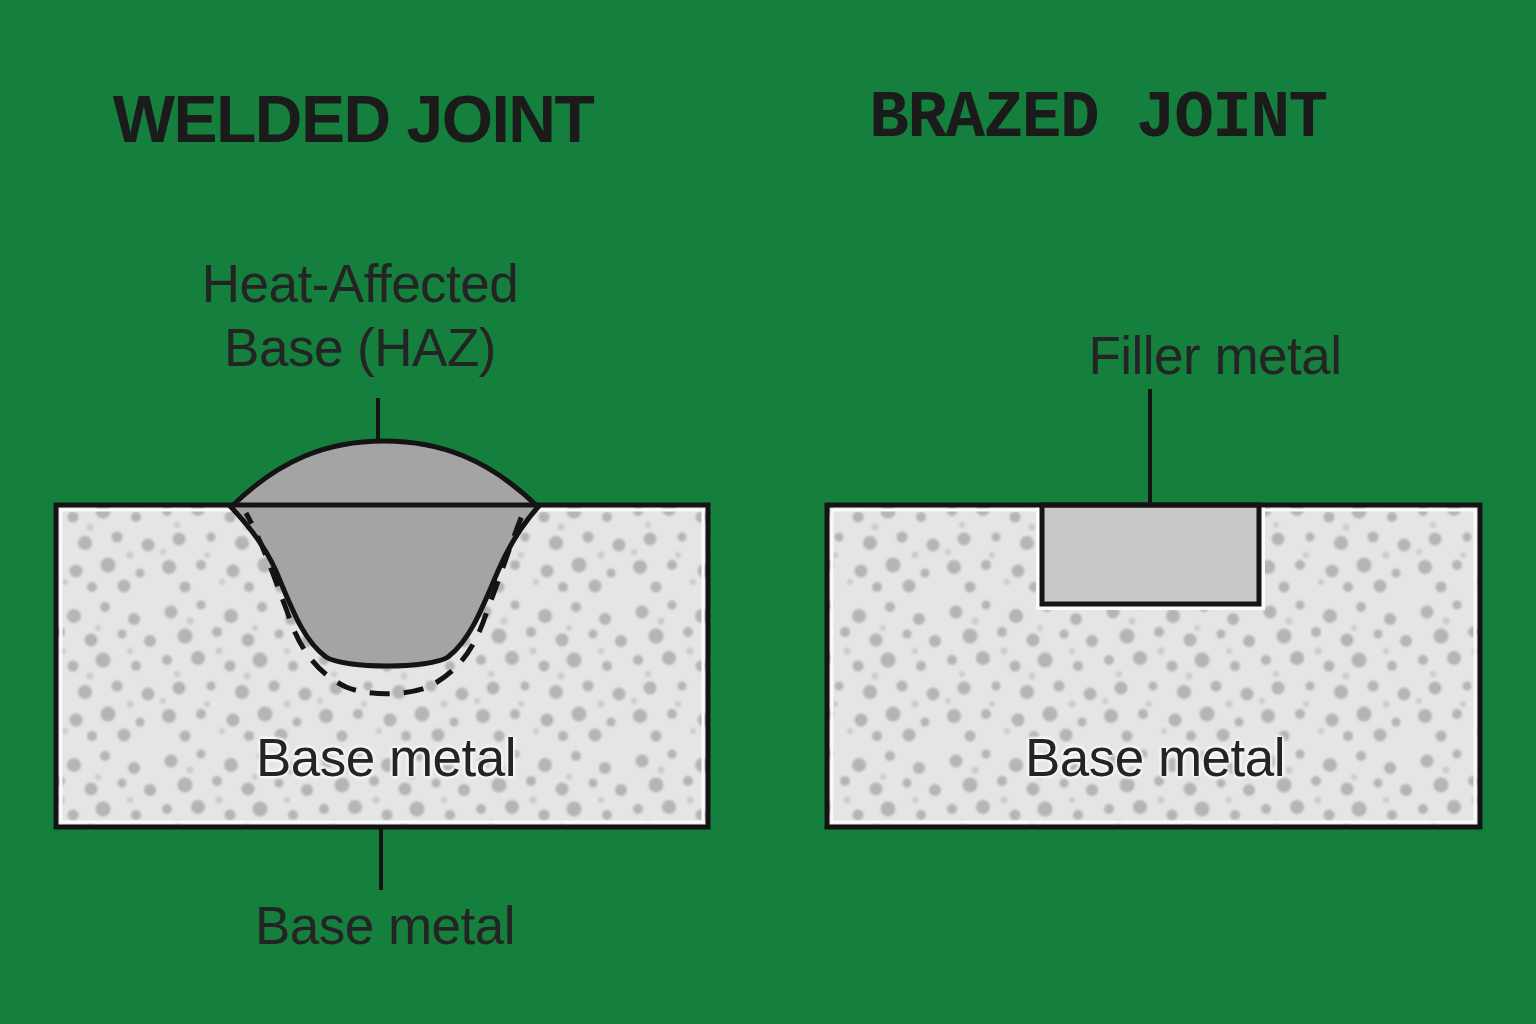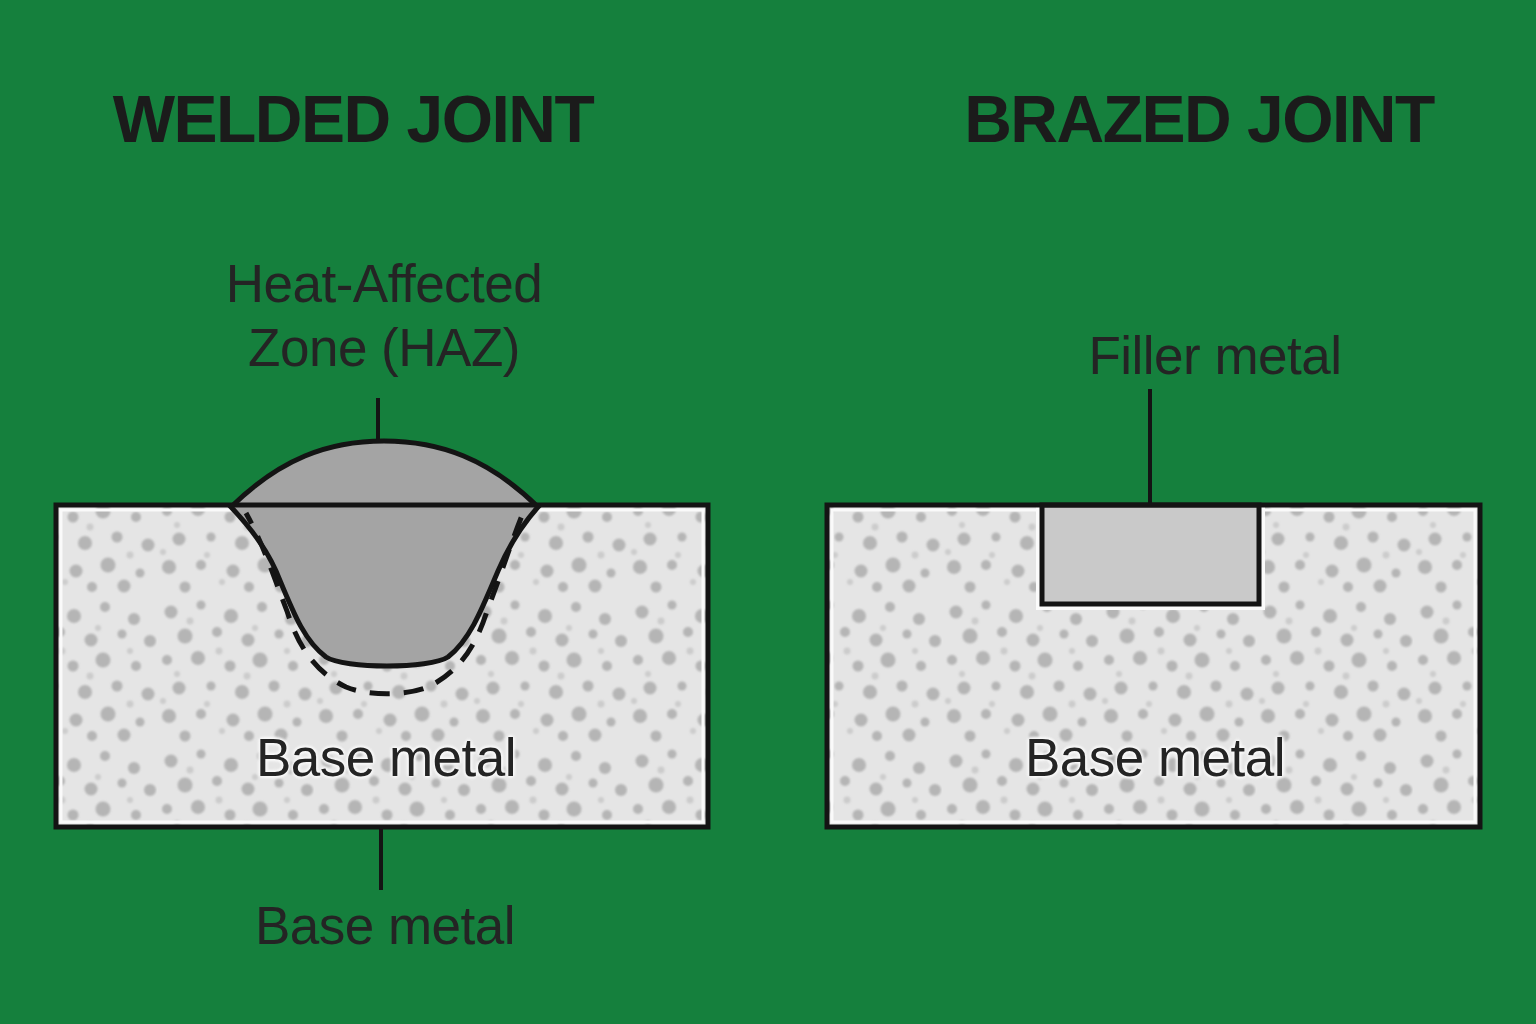--- a/index.html
+++ b/index.html
@@ -136,25 +136,25 @@
       <rect x="1042" y="505" width="217" height="99" class="outline" stroke-width="5" fill="#c9c9c9"></rect>
 
       <rect x="827" y="505" width="653" height="322" fill="none" class="outline" stroke-width="5"></rect>
 
       <line x1="1150" y1="389" x2="1150" y2="503" class="outline" stroke-width="4"></line>
     </g>
   </svg>
 
   <div class="txt title" style="left:353px; top:84px;">WELDED JOINT</div>
 
-  <div class="txt title" style="left:1199px; top:84px;">BRAZED JOINT</div>
+  <div class="txt title" style="left:1098px; top:84px;font-family:Liberation Mono, monospace;">BRAZED JOINT</div>
 
-  <div class="txt label" style="left:384px; top:252px;">
+  <div class="txt label" style="left:360px; top:252px;">
     <div>Heat-Affected</div>
-    <div>Zone (HAZ)</div>
+    <div>Base (HAZ)</div>
   </div>
 
   <div class="txt label" style="left:1215px; top:324px;">Filler metal</div>
 
   <div class="txt label halo" style="left:386px; top:726px;">Base metal</div>
 
   <div class="txt label halo" style="left:1155px; top:726px;">Base metal</div>
 
   <div class="txt label" style="left:385px; top:894px;">Base metal</div>
 

